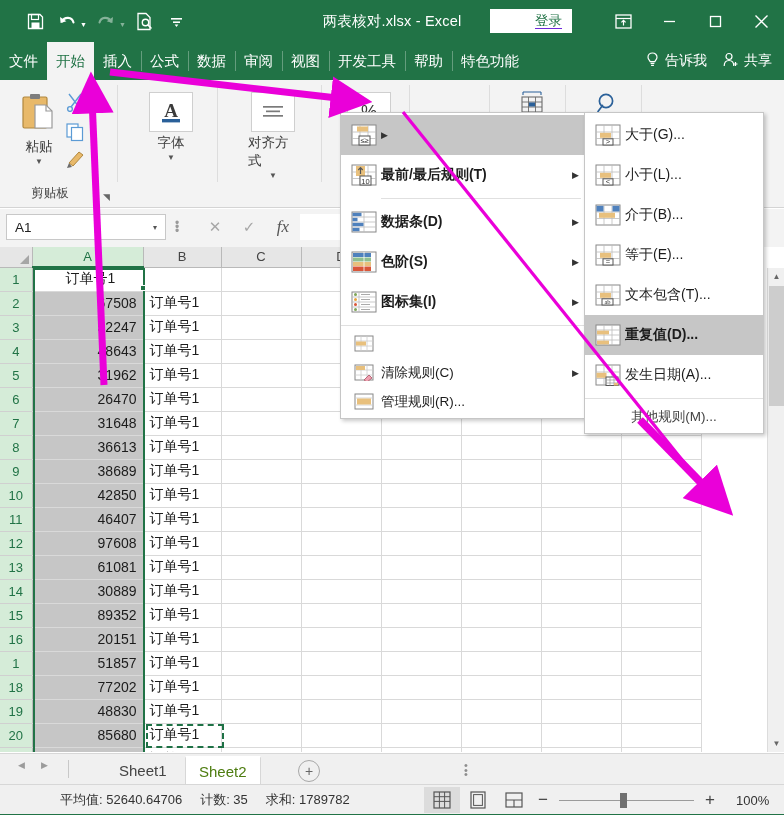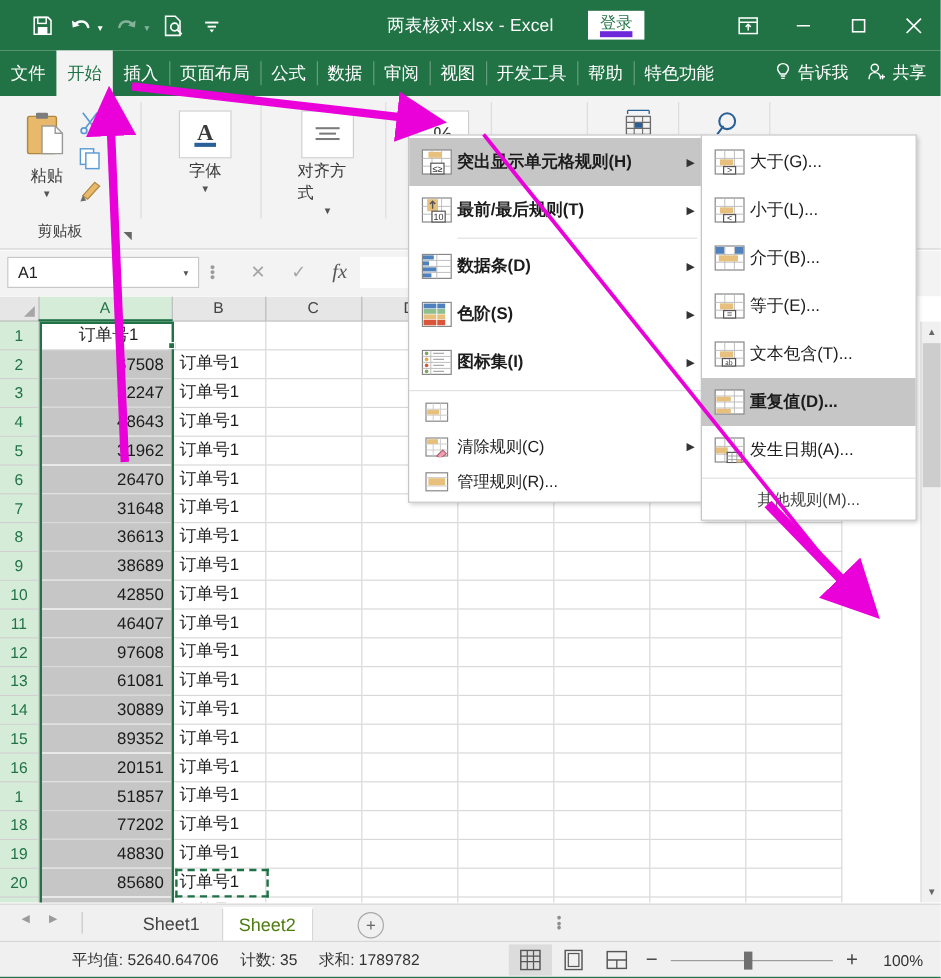--- a/index.html
+++ b/index.html
@@ -28,21 +28,21 @@
   .title-text {
     position: absolute; left: 0; top: 0; width: 784px; height: 42px;
     display: flex; align-items: center; justify-content: center;
     font-size: 14.5px; color: #fff; letter-spacing: .2px;
   }
   .signin {
     position: absolute; left: 490px; top: 9px; height: 24px; padding: 0 10px;
     background: #fff; color: #217346; font-size: 13.5px;
     display: flex; align-items: center; justify-content: center;
   }
-  .signin span { border-bottom: 5px solid #6d28d9; line-height: 1.15; }
+  .signin span { border-bottom: 1px solid #6d28d9; line-height: 1.15; margin-left: 35px; }
   .wbtns { position: absolute; right: 0; top: 0; height: 42px; display: flex; align-items: center; }
   .wbtn { width: 46px; height: 42px; display: flex; align-items: center; justify-content: center; color: #fff; }
 
   
   .tabstrip {
     position: absolute; left: 0; top: 42px; width: 784px; height: 38px;
     background: #217346; display: flex; align-items: stretch;
   }
   .tab {
     display: flex; align-items: center; padding: 0 9px;
@@ -309,23 +309,20 @@
     <div class="tab">
         <span>文件</span>
       </div>
     <div class="tab active">
         <span>开始</span>
       </div>
     <div class="tab">
         <span>插入</span>
       </div>
     <div class="tab">
-        <span>页面布局</span>
-      </div>
-    <div class="tab">
         <span>公式</span>
       </div>
     <div class="tab">
         <span>数据</span>
       </div>
     <div class="tab">
         <span>审阅</span>
       </div>
     <div class="tab">
         <span>视图</span>
@@ -770,21 +767,20 @@
     <div class="mitem bold hl">
       <span class="mico">
         <svg class="mini" viewBox="0 0 26 22">
             <rect x="1" y="1" width="24" height="20" fill="#fff" stroke="#888" stroke-width="1"></rect>
             <path d="M1 8 h24 M1 14.5 h24 M9 1 v20 M17 1 v20" stroke="#bbb" stroke-width="0.8"></path>
             <rect x="6" y="2.5" width="11" height="5" fill="#e8c07d"></rect>
             <rect x="8" y="12" width="11" height="9" fill="#fff" stroke="#555" stroke-width="1"></rect>
             <text x="13.5" y="19" font-size="7.5" text-anchor="middle" fill="#333" font-family="Liberation Sans, sans-serif">≤≥</text>
           </svg>
       </span>
-      <span class="mlbl">突出显示单元格规则(H)</span>
       <span class="marrow">▶</span>
     </div>
 
     <div class="mitem bold">
       <span class="mico">
         <svg class="mini" viewBox="0 0 26 22">
             <rect x="1" y="1" width="24" height="20" fill="#fff" stroke="#888" stroke-width="1"></rect>
             <path d="M1 8 h24 M1 14.5 h24 M9 1 v20 M17 1 v20" stroke="#bbb" stroke-width="0.8"></path>
             <rect x="5" y="2" width="9" height="10" fill="#e8c07d"></rect>
             <path d="M9.5 10 V4 M7.3 6 L9.5 3.7 L11.7 6" stroke="#555" stroke-width="1.2" fill="none"></path>

